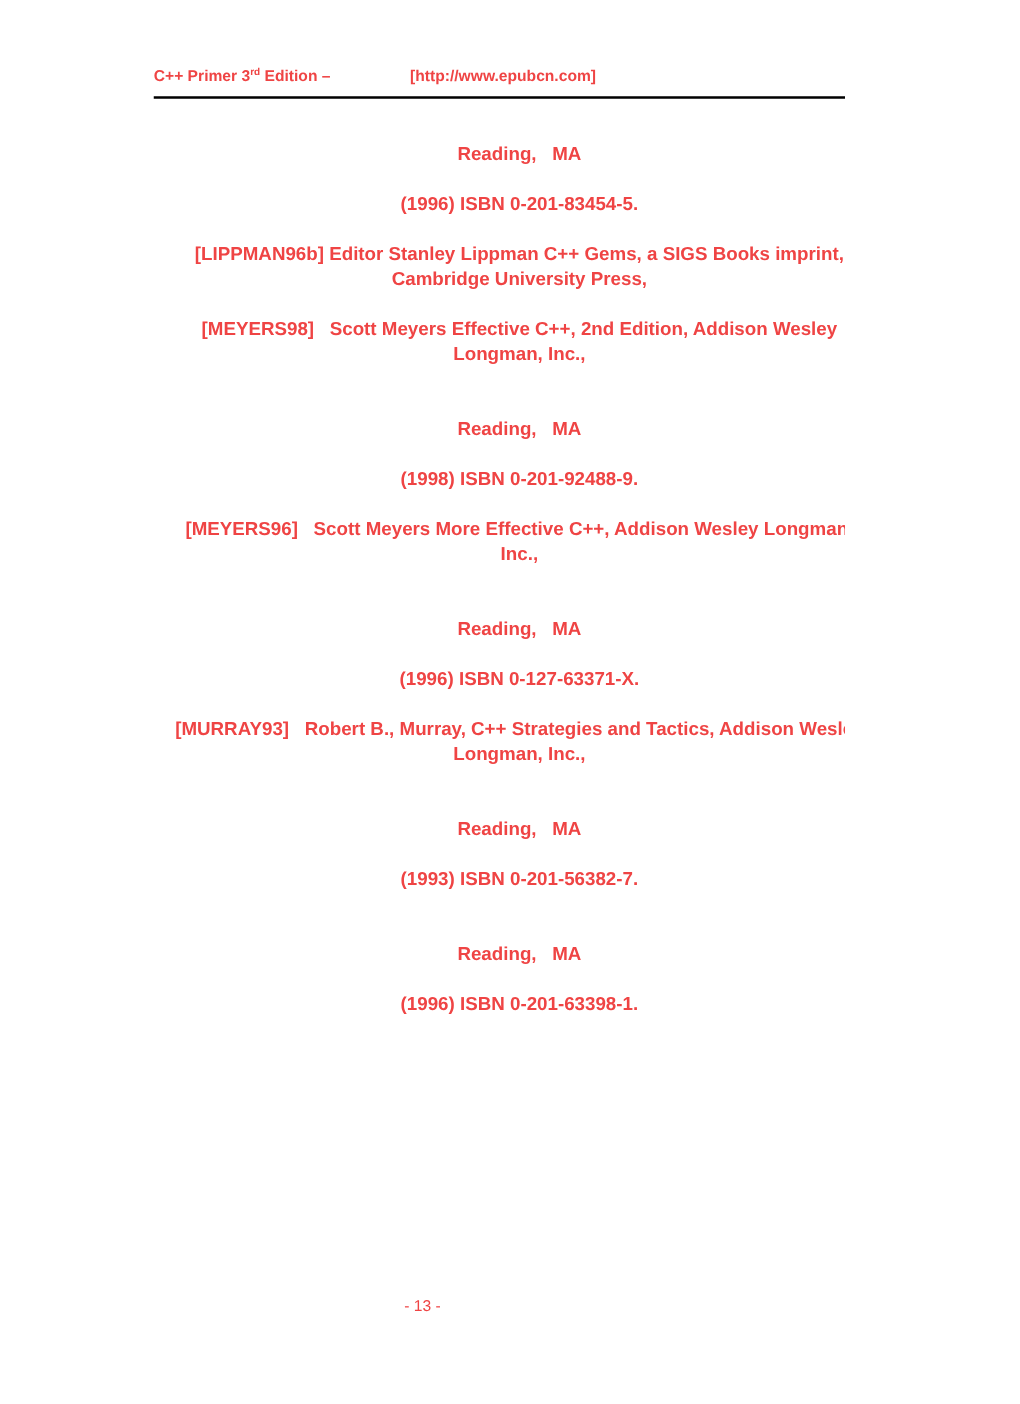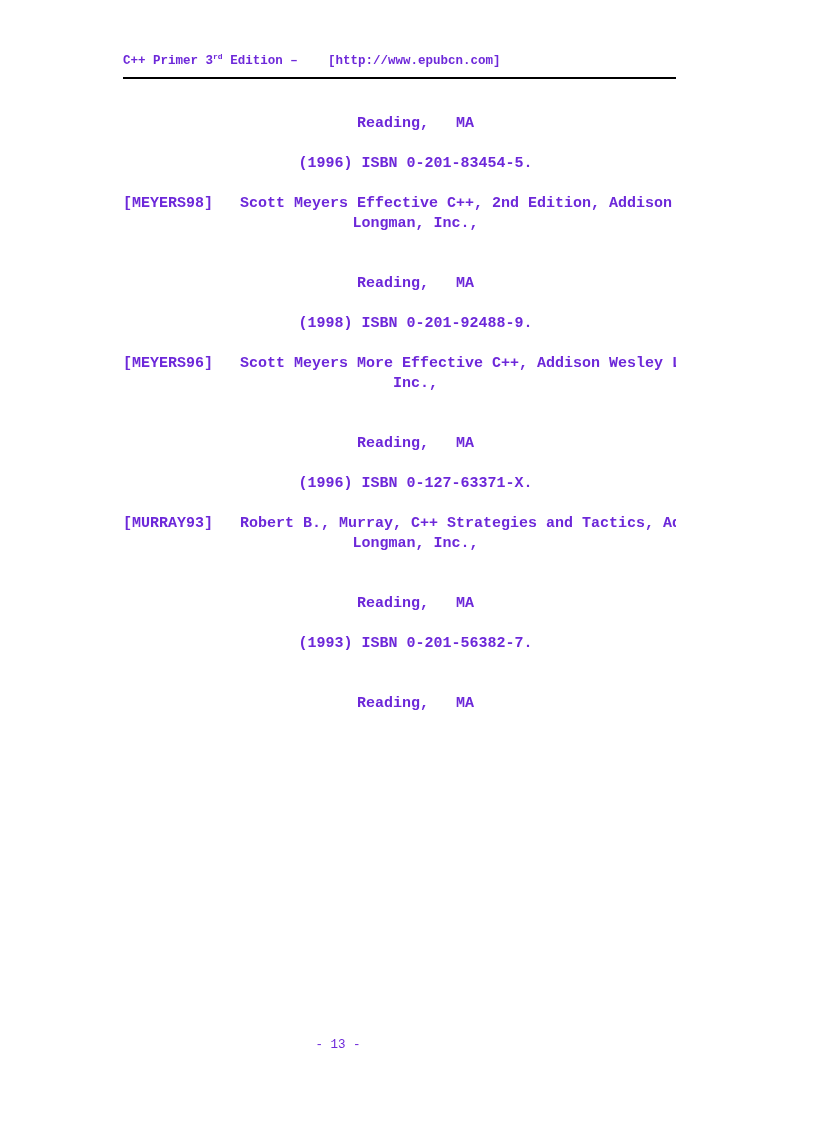--- a/index.html
+++ b/index.html
@@ -5,22 +5,22 @@
   html, body {
     margin: 0;
     padding: 0;
     background: #ffffff;
   }
   .page {
     position: relative;
     width: 676px;
     height: 1123px;
     background: #ffffff;
-    font-family: Liberation Mono, monospace;
-    color: #6d28d9;
+    font-family: Liberation Sans, sans-serif;
+    color: #ef4444;
     overflow: hidden;
   }
   .header {
     position: absolute;
     left: 123px;
     top: 54px;
     width: 570px;
     border-bottom: 2px solid #000000;
     padding-bottom: 9px;
     font-weight: bold;
@@ -75,32 +75,35 @@
 <div class="page">
 
   <div class="header">
     <span class="title"><span>C++ Primer 3</span><sup>rd</sup><span> Edition –</span></span>
     <span class="url">[http://www.epubcn.com]</span>
   </div>
 
   <div class="body-text">
     <p>Reading,   MA</p>
     <p>(1996) ISBN 0-201-83454-5.</p>
+    <p>[LIPPMAN96b] Editor Stanley Lippman C++ Gems, a SIGS Books imprint,
+Cambridge University Press,</p>
     <p>[MEYERS98]   Scott Meyers Effective C++, 2nd Edition, Addison Wesley
 Longman, Inc.,</p>
     <p class="gap">Reading,   MA</p>
     <p>(1998) ISBN 0-201-92488-9.</p>
     <p>[MEYERS96]   Scott Meyers More Effective C++, Addison Wesley Longman,
 Inc.,</p>
     <p class="gap">Reading,   MA</p>
     <p>(1996) ISBN 0-127-63371-X.</p>
     <p>[MURRAY93]   Robert B., Murray, C++ Strategies and Tactics, Addison Wesley
 Longman, Inc.,</p>
     <p class="gap">Reading,   MA</p>
     <p>(1993) ISBN 0-201-56382-7.</p>
     <p class="gap">Reading,   MA</p>
+    <p>(1996) ISBN 0-201-63398-1.</p>
   </div>
 
   <div class="footer">
     <span>- 13 -</span>
   </div>
 
 </div>
 
 </body></html>

